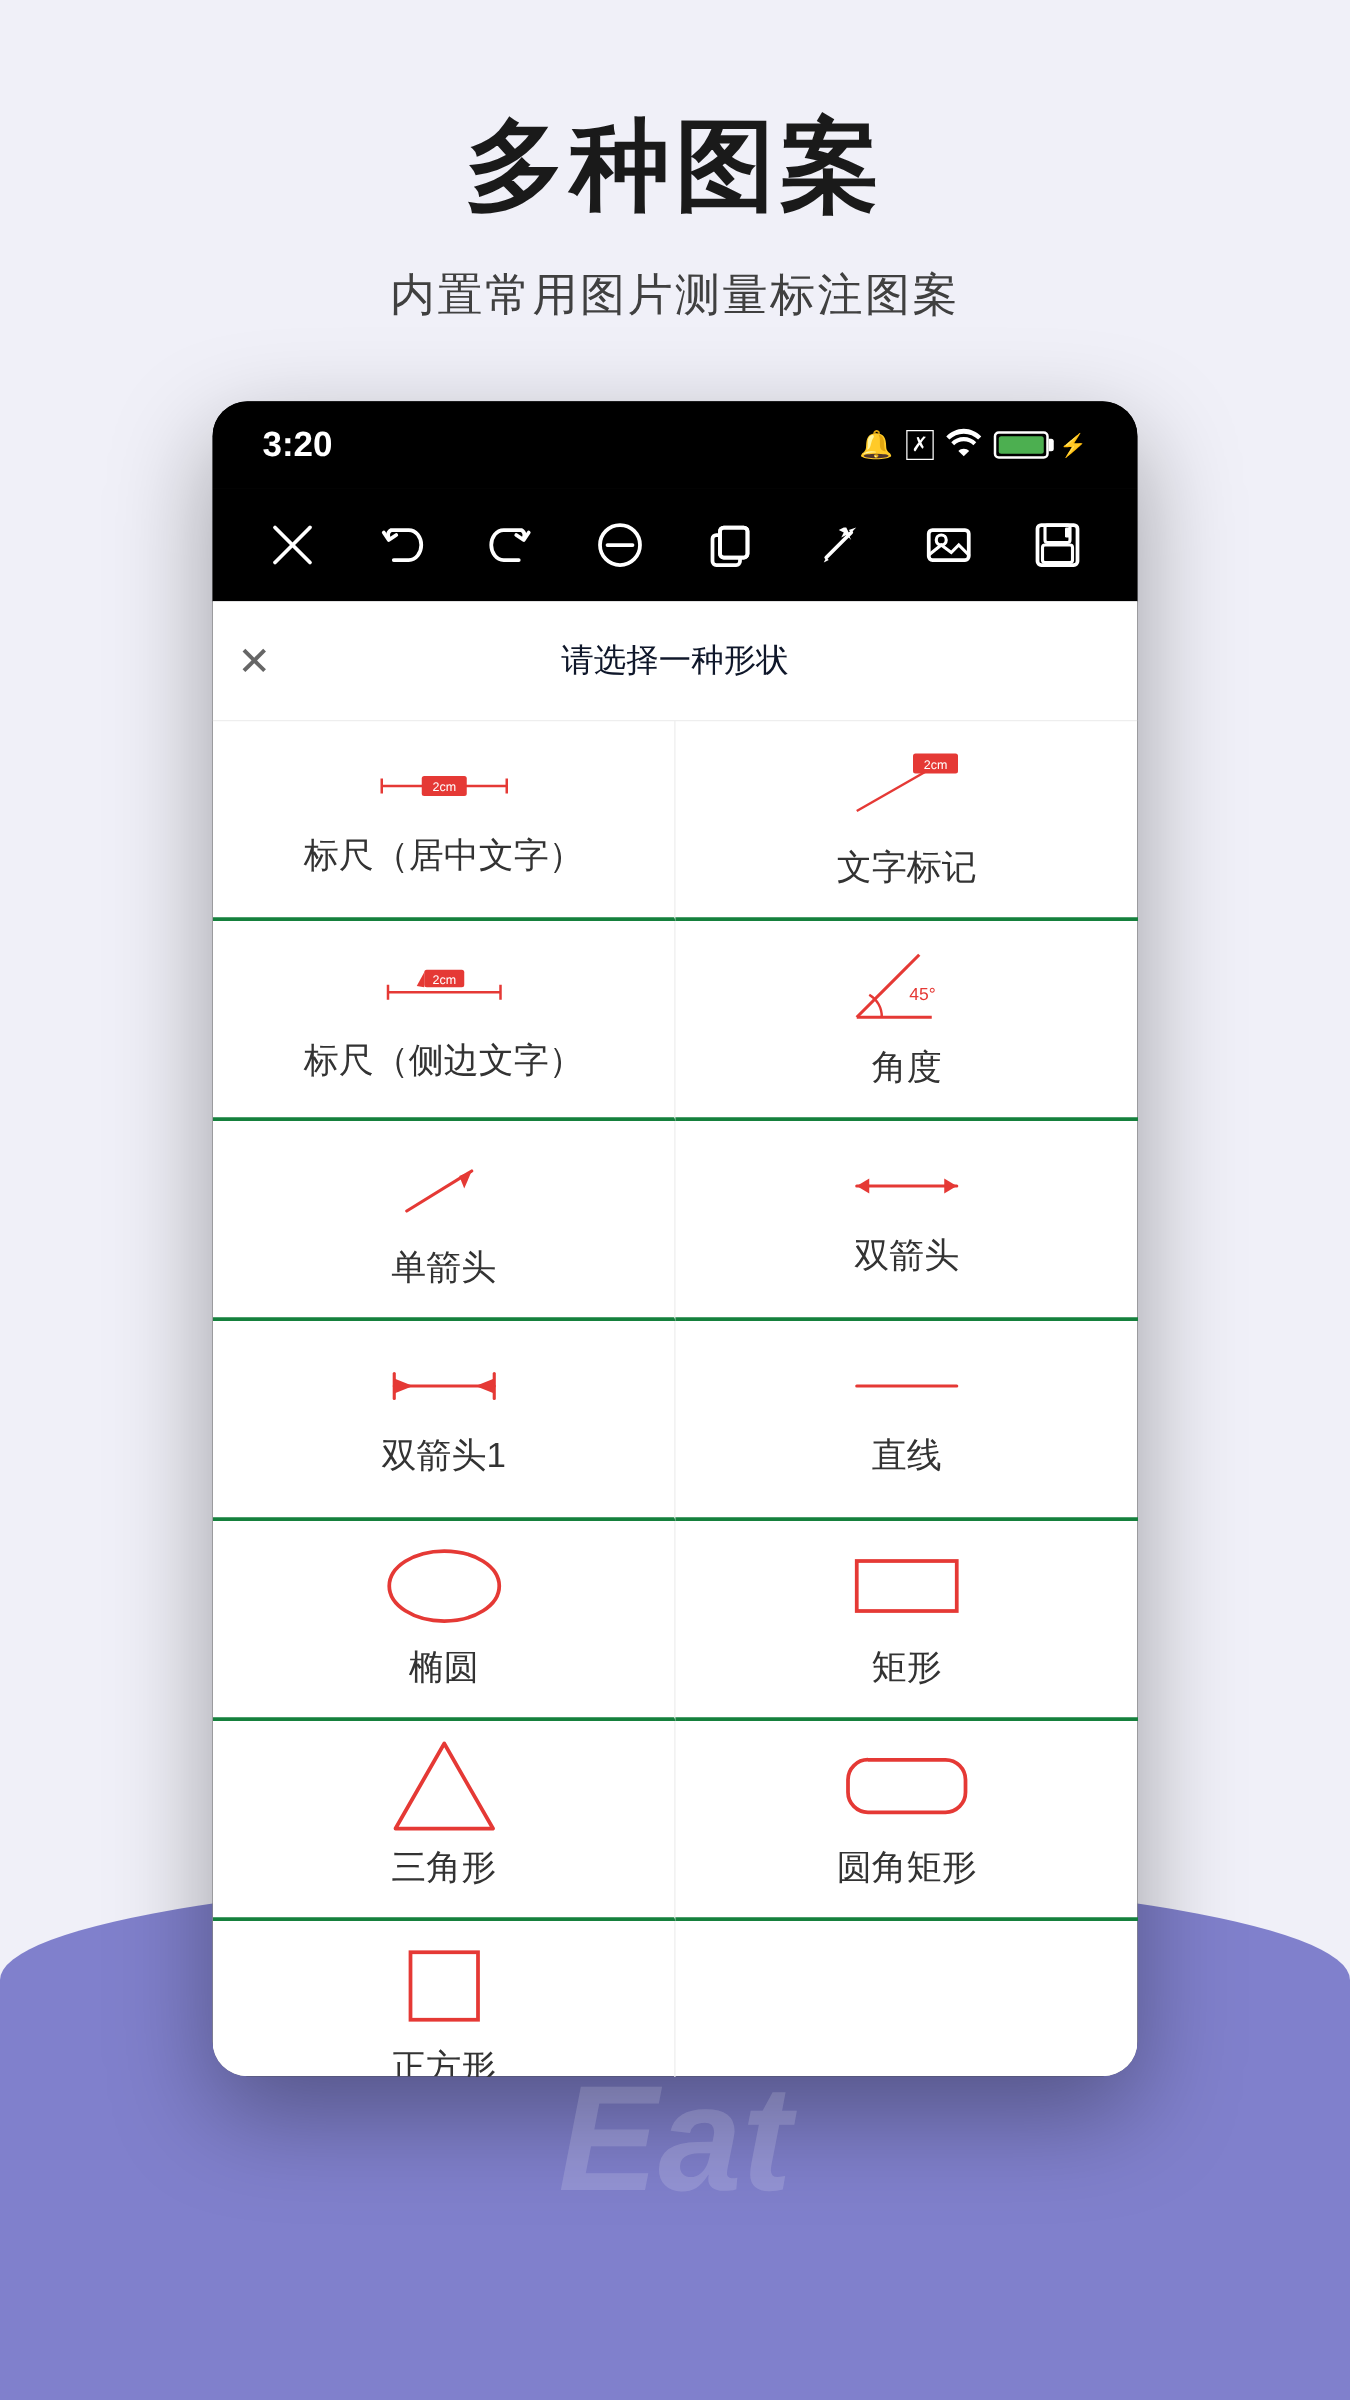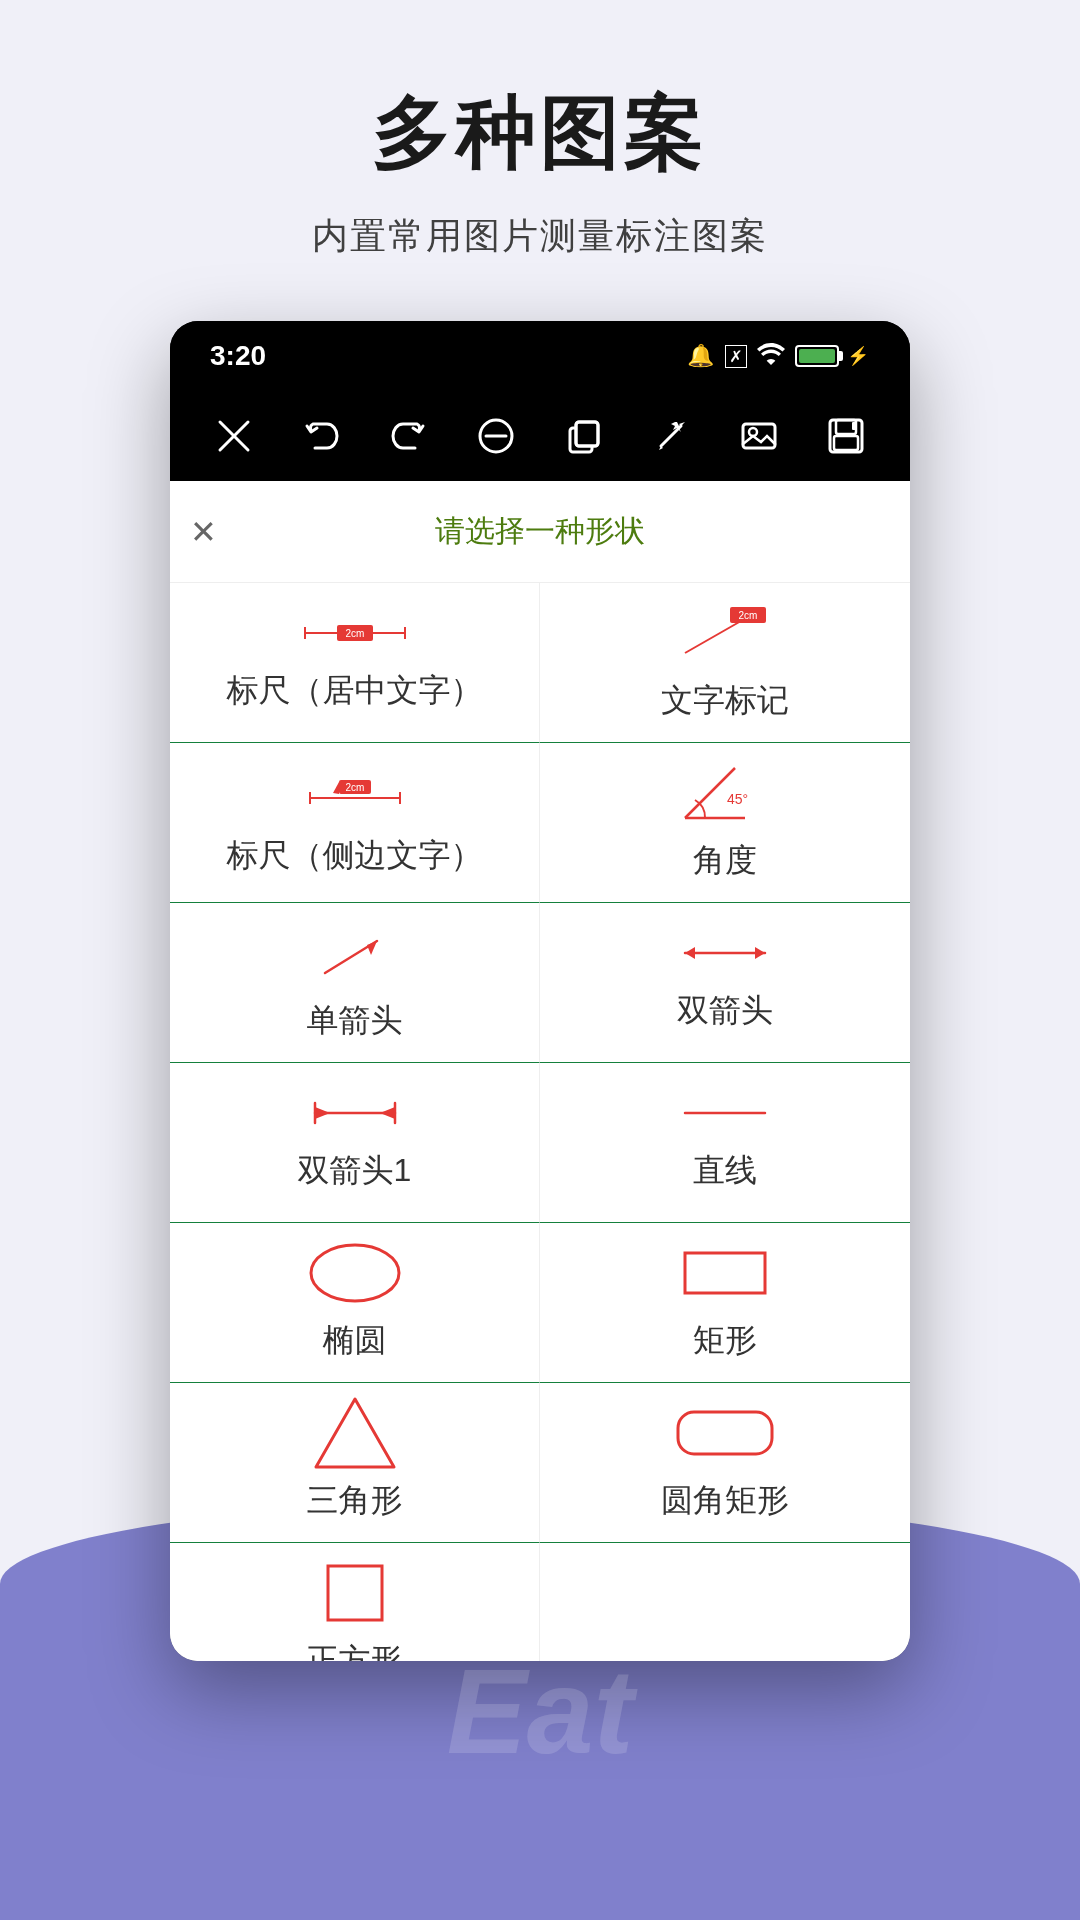--- a/index.html
+++ b/index.html
@@ -155,22 +155,22 @@
       display: flex;
       align-items: center;
       justify-content: center;
       position: relative;
       padding: 30px 20px;
       border-bottom: 1px solid #eee;
       flex-shrink: 0;
     }
 
     .shape-picker-title {
-      font-size: 30px;
-      color: #4d7c0f;
+      font-size: 26px;
+      color: #0f172a;
       font-weight: 500;
     }
 
     .shape-picker-close {
       position: absolute;
       left: 20px;
       font-size: 32px;
       color: #666;
       cursor: pointer;
     }
@@ -182,39 +182,39 @@
       flex: 1;
       overflow-y: auto;
     }
 
     .shape-cell {
       display: flex;
       flex-direction: column;
       align-items: center;
       justify-content: center;
       padding: 30px 20px;
-      border-bottom: 1px solid #15803d;
+      border-bottom: 3px solid #15803d;
       cursor: pointer;
       min-height: 160px;
     }
 
     .shape-cell:nth-child(odd) {
       border-right: 1px solid #eee;
     }
 
     .shape-icon {
       margin-bottom: 16px;
       height: 60px;
       display: flex;
       align-items: center;
       justify-content: center;
     }
 
     .shape-label {
-      font-size: 32px;
+      font-size: 28px;
       color: #333;
     }
 
     
     svg {
       overflow: visible;
     }
 
     
     .bottom-bg {

